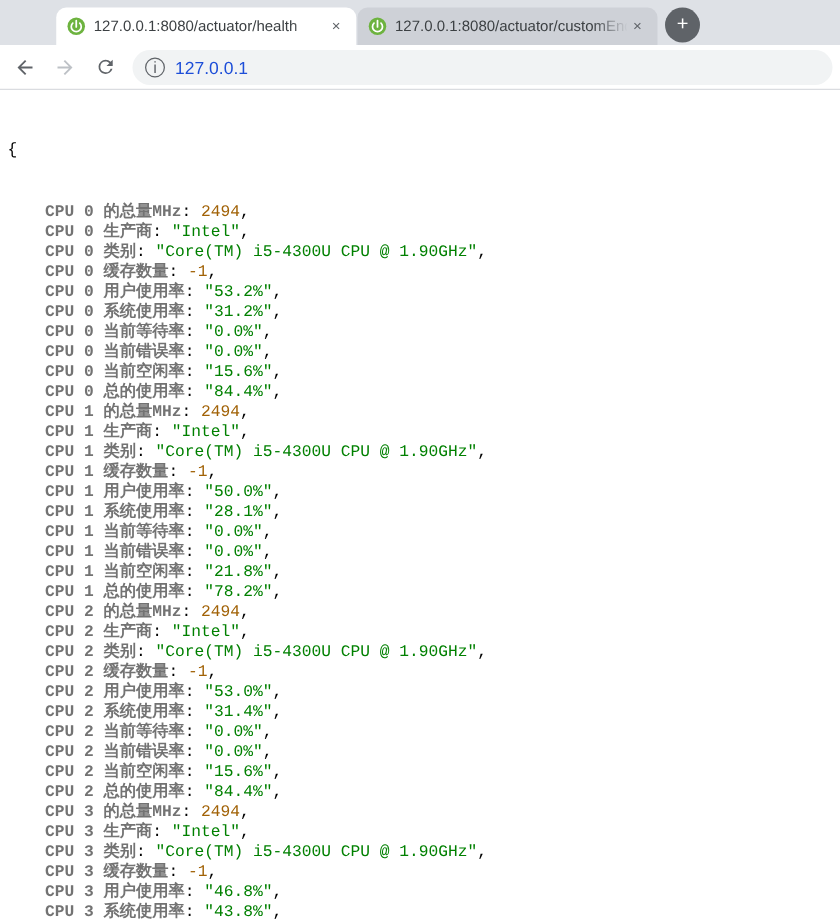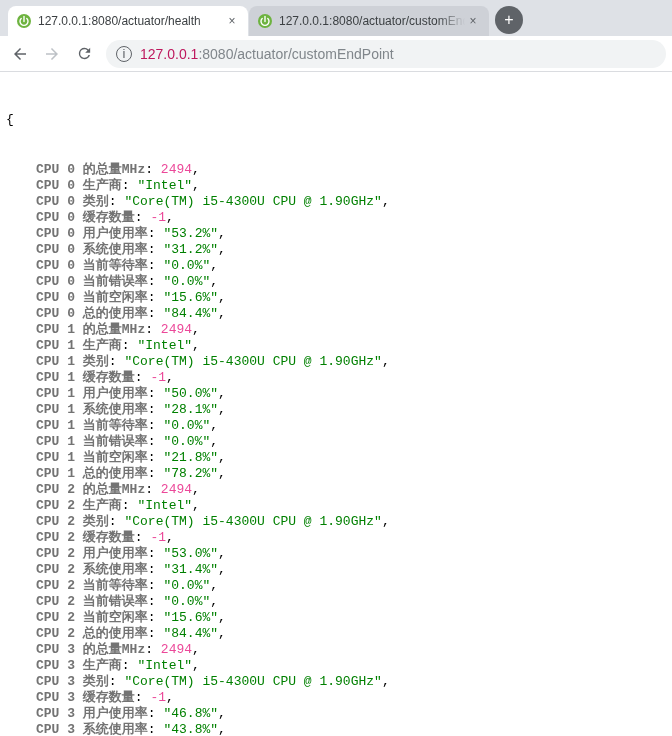--- a/index.html
+++ b/index.html
@@ -24,20 +24,21 @@
       display: flex;
       align-items: center;
       height: 30px;
       padding: 0 8px;
       border-radius: 8px 8px 0 0;
       font-size: 12px;
       color: #3c4043;
       width: 240px;
       min-width: 0;
       position: relative;
+      margin-left: 37px;
     }
     .tab.active {
       background: #fff;
     }
     .tab.inactive {
       background: #ced1d7;
       margin-left: 1px;
     }
     .tab-icon {
       width: 16px;
@@ -116,38 +117,38 @@
       height: 16px;
       display: flex;
       align-items: center;
       justify-content: center;
       color: #5f6368;
       margin-right: 8px;
       font-size: 13px;
       border: 1px solid #5f6368;
       border-radius: 50%;
     }
-    .addr-host { color: #be185d; }
+    .addr-host { color: #1d4ed8; }
     .addr-path { color: #80868b; }
     .content {
       font-family: Consolas, "Courier New", monospace;
       font-size: 13px;
       line-height: 16px;
       padding: 8px 6px 0 6px;
       white-space: pre;
       color: #000;
     }
     .content .brace { color: #000; display: block; margin-bottom: 2px; }
     .entry-line {
       display: block;
       padding-left: 30px;
     }
     .key { font-weight: bold; color: #737373; }
     .colon { color: #000; }
-    .val-num { color: #ec4899; }
+    .val-num { color: #a16207; }
     .val-str { color: #008000; }
     .comma { color: #000; }
   </style>
 </head>
 <body>
 
 <div class="chrome-header">
   <div class="tab-bar">
     <div class="tab active">
       <span class="tab-icon spring-icon">
@@ -187,21 +188,20 @@
         </svg>
     </div>
     <div class="nav-btn">
       <svg width="17" height="17" viewBox="0 0 24 24">
           <path d="M17.65 6.35A7.95 7.95 0 0 0 12 4a8 8 0 1 0 7.73 10h-2.08A6 6 0 1 1 12 6c1.66 0 3.14.69 4.22 1.78L13 11h7V4l-2.35 2.35z" fill="currentColor"></path>
         </svg>
     </div>
     <div class="address-bar">
       <span class="addr-icon">i</span>
       <span class="addr-host">127.0.0.1</span>
-        <span class="addr-path">:8080/actuator/customEndPoint</span>
     </div>
   </div>
 </div>
 
 <div class="content">
   <span class="brace">{</span>
   <div id="entries-container"><span class="entry-line"><span class="key">CPU 0 的总量MHz</span><span class="colon">: </span><span class="val-num">2494</span><span class="comma">,</span></span><span class="entry-line"><span class="key">CPU 0 生产商</span><span class="colon">: </span><span class="val-str">"Intel"</span><span class="comma">,</span></span><span class="entry-line"><span class="key">CPU 0 类别</span><span class="colon">: </span><span class="val-str">"Core(TM) i5-4300U CPU @ 1.90GHz"</span><span class="comma">,</span></span><span class="entry-line"><span class="key">CPU 0 缓存数量</span><span class="colon">: </span><span class="val-num">-1</span><span class="comma">,</span></span><span class="entry-line"><span class="key">CPU 0 用户使用率</span><span class="colon">: </span><span class="val-str">"53.2%"</span><span class="comma">,</span></span><span class="entry-line"><span class="key">CPU 0 系统使用率</span><span class="colon">: </span><span class="val-str">"31.2%"</span><span class="comma">,</span></span><span class="entry-line"><span class="key">CPU 0 当前等待率</span><span class="colon">: </span><span class="val-str">"0.0%"</span><span class="comma">,</span></span><span class="entry-line"><span class="key">CPU 0 当前错误率</span><span class="colon">: </span><span class="val-str">"0.0%"</span><span class="comma">,</span></span><span class="entry-line"><span class="key">CPU 0 当前空闲率</span><span class="colon">: </span><span class="val-str">"15.6%"</span><span class="comma">,</span></span><span class="entry-line"><span class="key">CPU 0 总的使用率</span><span class="colon">: </span><span class="val-str">"84.4%"</span><span class="comma">,</span></span><span class="entry-line"><span class="key">CPU 1 的总量MHz</span><span class="colon">: </span><span class="val-num">2494</span><span class="comma">,</span></span><span class="entry-line"><span class="key">CPU 1 生产商</span><span class="colon">: </span><span class="val-str">"Intel"</span><span class="comma">,</span></span><span class="entry-line"><span class="key">CPU 1 类别</span><span class="colon">: </span><span class="val-str">"Core(TM) i5-4300U CPU @ 1.90GHz"</span><span class="comma">,</span></span><span class="entry-line"><span class="key">CPU 1 缓存数量</span><span class="colon">: </span><span class="val-num">-1</span><span class="comma">,</span></span><span class="entry-line"><span class="key">CPU 1 用户使用率</span><span class="colon">: </span><span class="val-str">"50.0%"</span><span class="comma">,</span></span><span class="entry-line"><span class="key">CPU 1 系统使用率</span><span class="colon">: </span><span class="val-str">"28.1%"</span><span class="comma">,</span></span><span class="entry-line"><span class="key">CPU 1 当前等待率</span><span class="colon">: </span><span class="val-str">"0.0%"</span><span class="comma">,</span></span><span class="entry-line"><span class="key">CPU 1 当前错误率</span><span class="colon">: </span><span class="val-str">"0.0%"</span><span class="comma">,</span></span><span class="entry-line"><span class="key">CPU 1 当前空闲率</span><span class="colon">: </span><span class="val-str">"21.8%"</span><span class="comma">,</span></span><span class="entry-line"><span class="key">CPU 1 总的使用率</span><span class="colon">: </span><span class="val-str">"78.2%"</span><span class="comma">,</span></span><span class="entry-line"><span class="key">CPU 2 的总量MHz</span><span class="colon">: </span><span class="val-num">2494</span><span class="comma">,</span></span><span class="entry-line"><span class="key">CPU 2 生产商</span><span class="colon">: </span><span class="val-str">"Intel"</span><span class="comma">,</span></span><span class="entry-line"><span class="key">CPU 2 类别</span><span class="colon">: </span><span class="val-str">"Core(TM) i5-4300U CPU @ 1.90GHz"</span><span class="comma">,</span></span><span class="entry-line"><span class="key">CPU 2 缓存数量</span><span class="colon">: </span><span class="val-num">-1</span><span class="comma">,</span></span><span class="entry-line"><span class="key">CPU 2 用户使用率</span><span class="colon">: </span><span class="val-str">"53.0%"</span><span class="comma">,</span></span><span class="entry-line"><span class="key">CPU 2 系统使用率</span><span class="colon">: </span><span class="val-str">"31.4%"</span><span class="comma">,</span></span><span class="entry-line"><span class="key">CPU 2 当前等待率</span><span class="colon">: </span><span class="val-str">"0.0%"</span><span class="comma">,</span></span><span class="entry-line"><span class="key">CPU 2 当前错误率</span><span class="colon">: </span><span class="val-str">"0.0%"</span><span class="comma">,</span></span><span class="entry-line"><span class="key">CPU 2 当前空闲率</span><span class="colon">: </span><span class="val-str">"15.6%"</span><span class="comma">,</span></span><span class="entry-line"><span class="key">CPU 2 总的使用率</span><span class="colon">: </span><span class="val-str">"84.4%"</span><span class="comma">,</span></span><span class="entry-line"><span class="key">CPU 3 的总量MHz</span><span class="colon">: </span><span class="val-num">2494</span><span class="comma">,</span></span><span class="entry-line"><span class="key">CPU 3 生产商</span><span class="colon">: </span><span class="val-str">"Intel"</span><span class="comma">,</span></span><span class="entry-line"><span class="key">CPU 3 类别</span><span class="colon">: </span><span class="val-str">"Core(TM) i5-4300U CPU @ 1.90GHz"</span><span class="comma">,</span></span><span class="entry-line"><span class="key">CPU 3 缓存数量</span><span class="colon">: </span><span class="val-num">-1</span><span class="comma">,</span></span><span class="entry-line"><span class="key">CPU 3 用户使用率</span><span class="colon">: </span><span class="val-str">"46.8%"</span><span class="comma">,</span></span><span class="entry-line"><span class="key">CPU 3 系统使用率</span><span class="colon">: </span><span class="val-str">"43.8%"</span><span class="comma">,</span></span></div>
 </div>
 
 </body></html>

